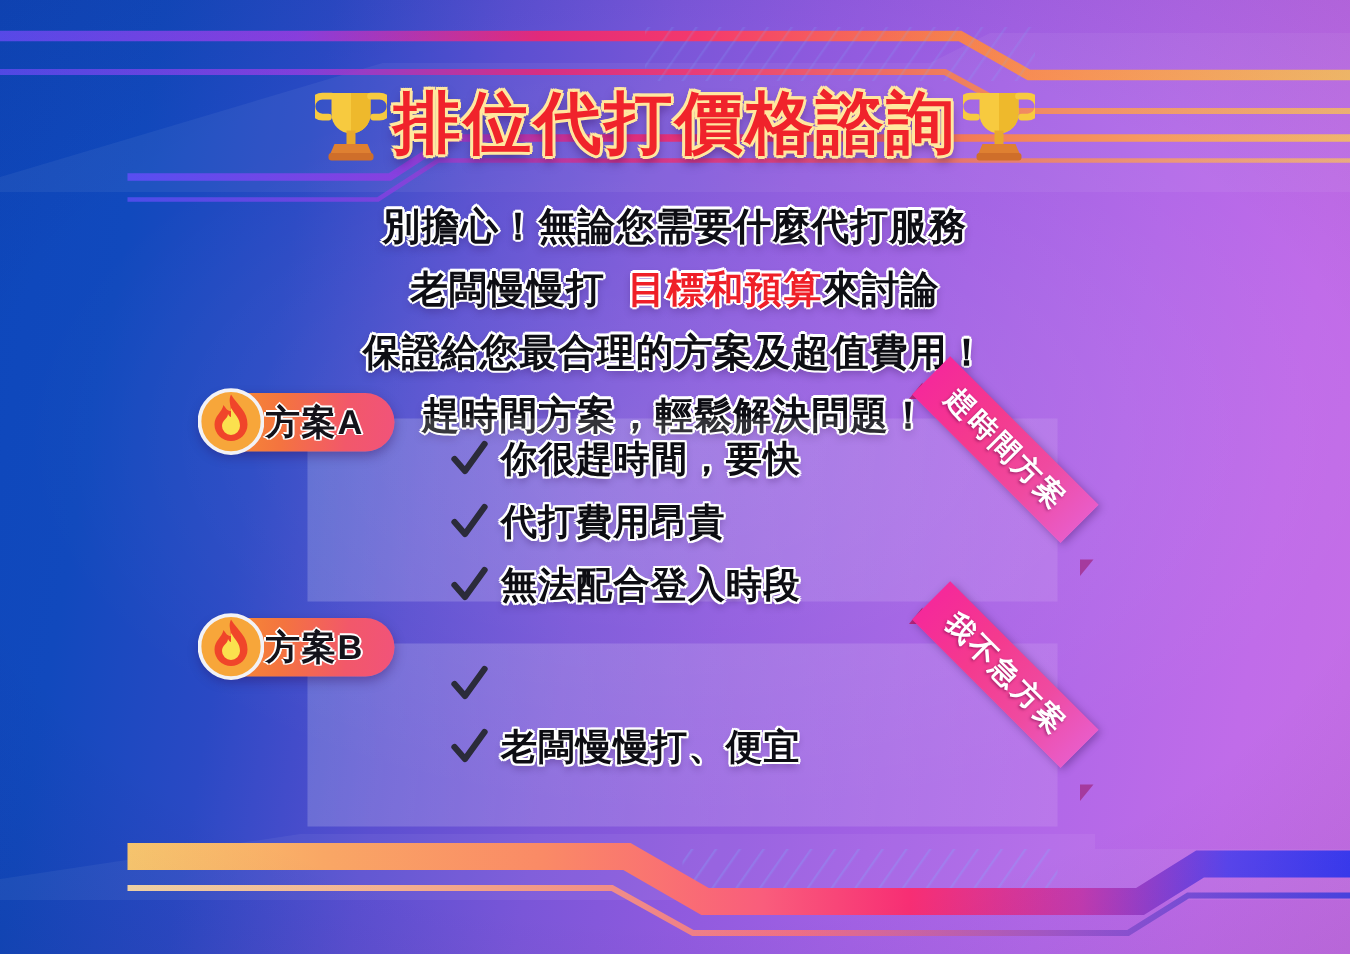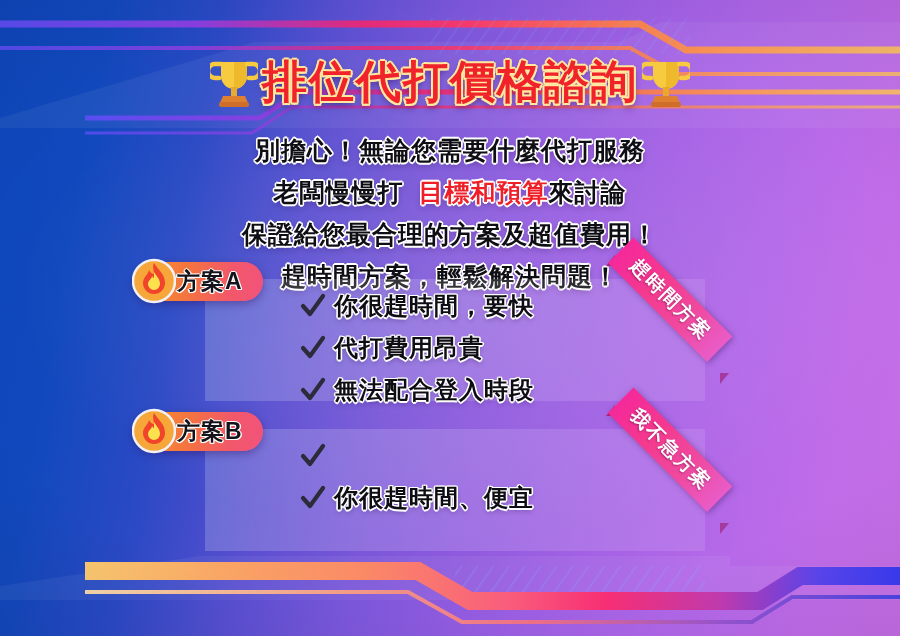--- a/index.html
+++ b/index.html
@@ -388,21 +388,21 @@
       <div class="items">
         <div class="item">
           <svg class="check" viewBox="0 0 26 26">
   <path d="M3 13 L10 21 L23 3" fill="none" stroke="#2b2b3a" stroke-width="4.2" stroke-linecap="round" stroke-linejoin="round"></path>
 </svg>
         </div>
         <div class="item">
           <svg class="check" viewBox="0 0 26 26">
   <path d="M3 13 L10 21 L23 3" fill="none" stroke="#2b2b3a" stroke-width="4.2" stroke-linecap="round" stroke-linejoin="round"></path>
 </svg>
-          <span class="item-text">你很趕時間、便宜</span>
+          <span class="item-text">老闆慢慢打、便宜</span>
         </div>
       </div>
       <div class="ribbon-wrap">
         <div class="ribbon-tail-a"></div>
         <div class="ribbon">
           <span class="ribbon-text">我不急方案</span>
         </div>
         <div class="ribbon-tail-b"></div>
       </div>
     </div>

